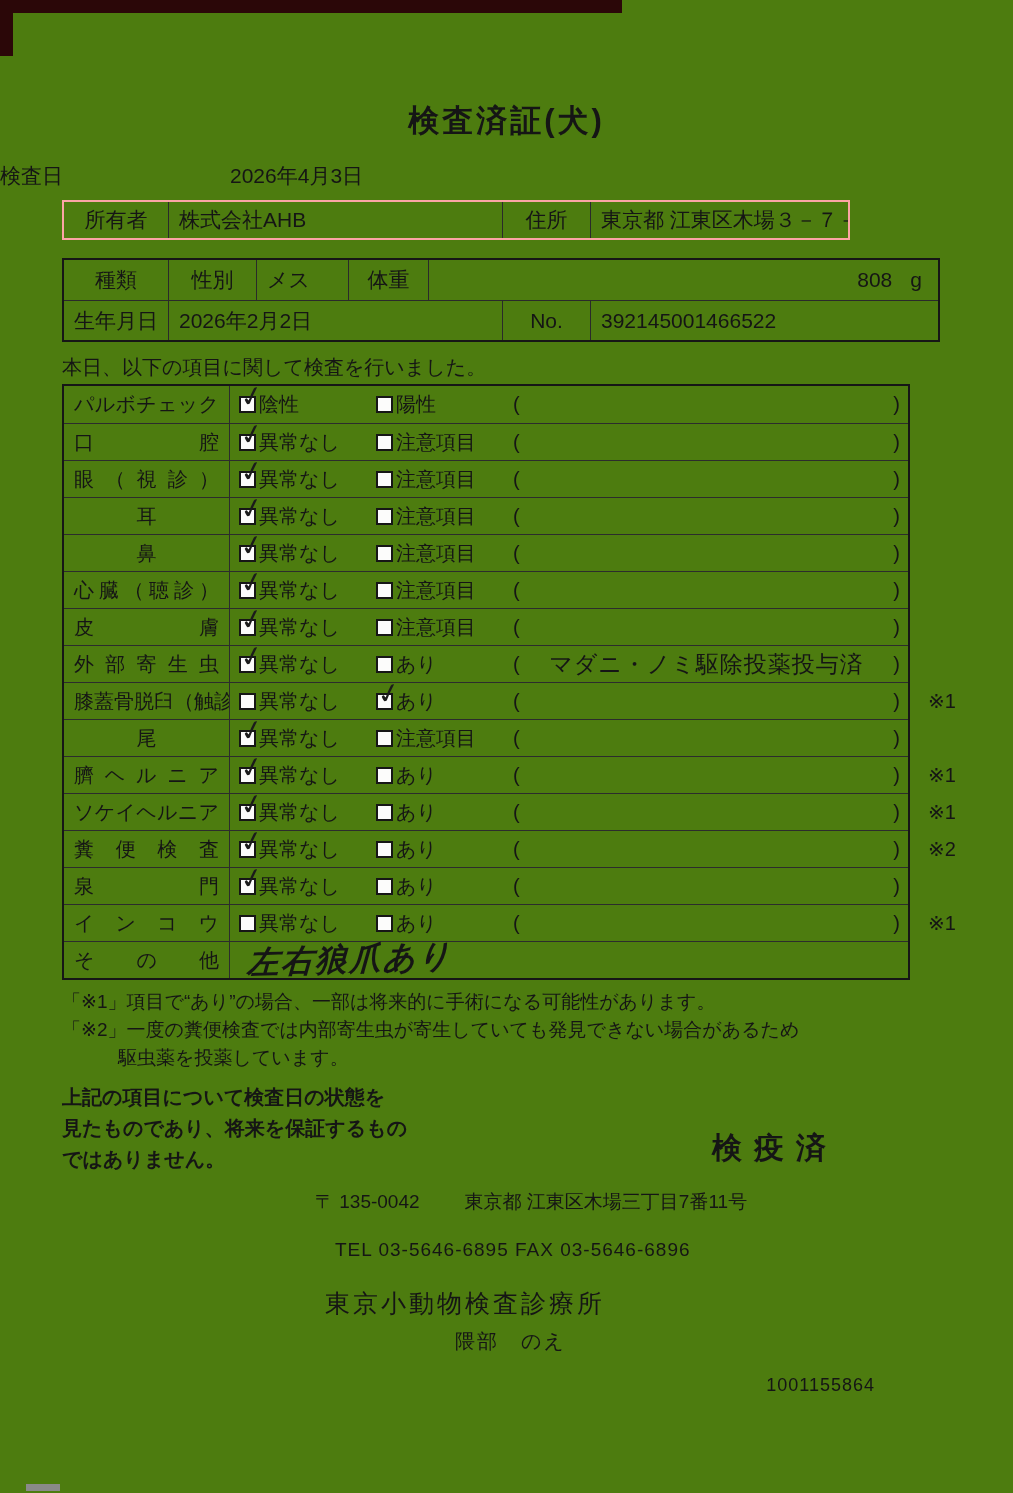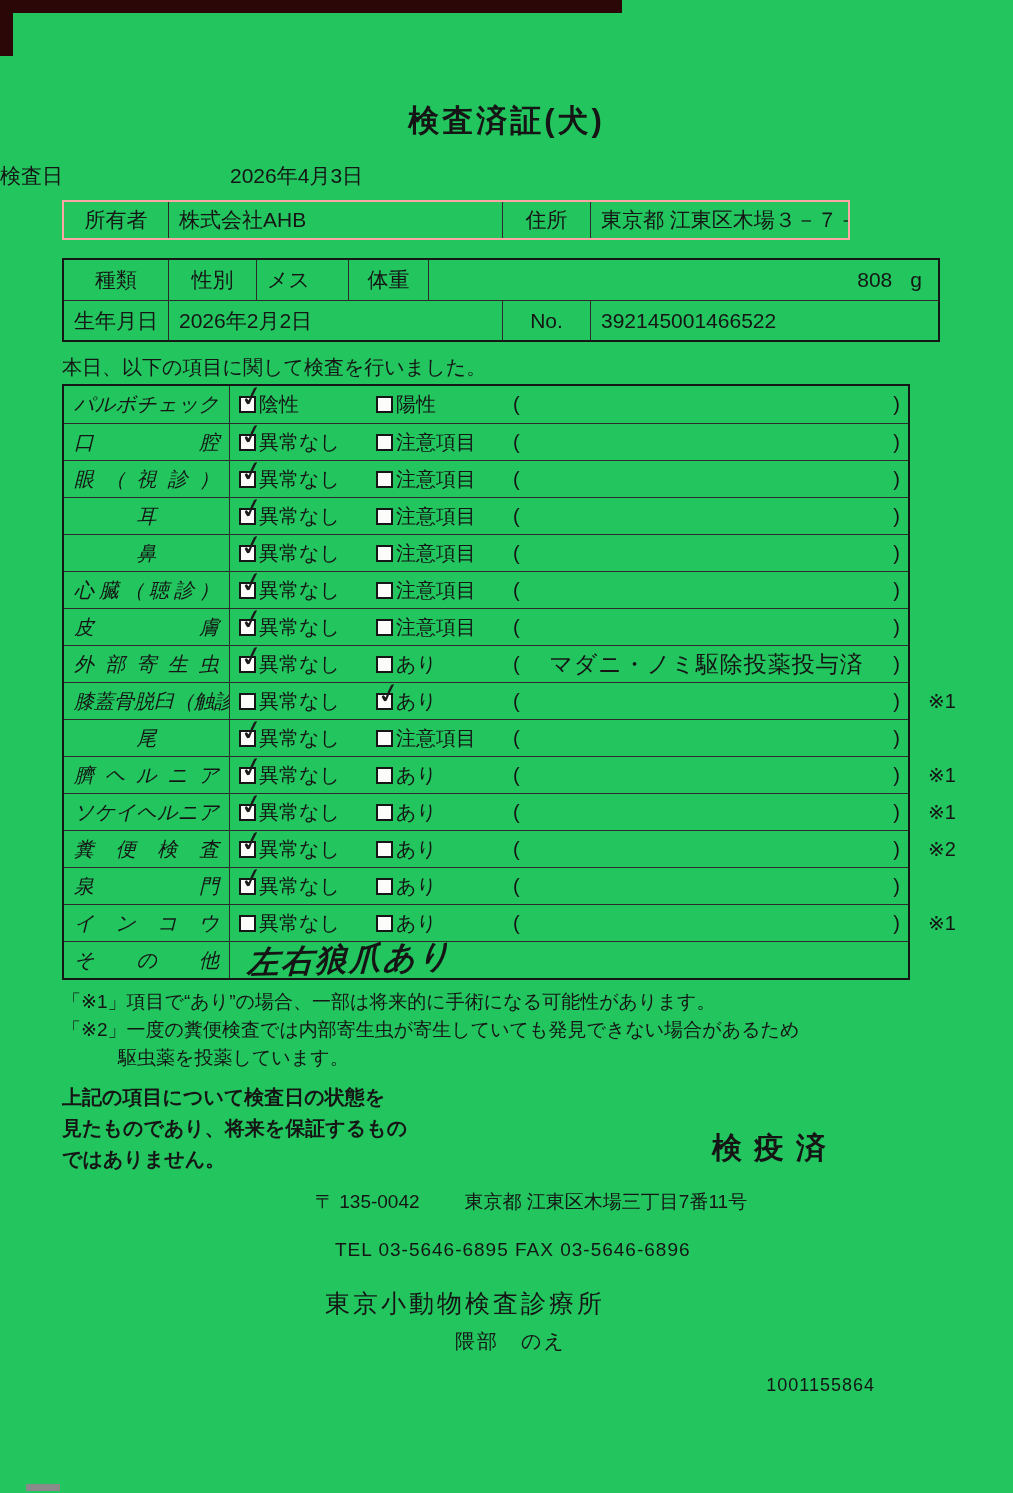--- a/index.html
+++ b/index.html
@@ -1,18 +1,18 @@
 <!DOCTYPE html>
 <html><head>
 <meta charset="utf-8">
 <style>
   * { margin:0; padding:0; box-sizing:border-box; }
   html,body { background:#e9e9e9; }
   body { font-family:"Liberation Sans","DejaVu Sans",sans-serif; color:#151515; }
-  .page { position:relative; width:1013px; height:1493px; background:#22c55e; margin:0 auto; overflow:hidden; }
+  .page { position:relative; width:1013px; height:1493px; background:#4d7c0f; margin:0 auto; overflow:hidden; }
 
   
   .artifact { position:absolute; background:#2b0708; }
   .artifact-top { left:0; top:0; width:622px; height:13px; }
   .artifact-left { left:0; top:0; width:13px; height:56px; }
   .artifact-bottom { left:26px; bottom:2px; width:34px; height:7px; background:#8a8a8a; }
 
   .title { padding-top:100px; text-align:center; font-size:31px; font-weight:bold; letter-spacing:3px; }
 
   .date-row { display:flex; justify-content:flex-start; align-items:baseline; gap:167px; margin:20px 41px 0 0; font-size:21px; height:30px; }
@@ -31,21 +31,21 @@
   .w92 { width:92px; flex:none; }
   .w80 { width:80px; flex:none; }
   .flex1 { flex:1; }
   .weight-cell { justify-content:flex-end; gap:18px; padding-right:16px; }
 
   .intro { margin:12px 0 0 62px; font-size:20px; height:28px; }
 
   .insp-tbl { width:848px; margin:2px 0 0 62px; border:2px solid #161616; }
   .insp-row { display:flex; height:37px; position:relative; }
   .insp-row + .insp-row { border-top:1px solid #2c2c2c; }
-  .insp-label { width:166px; flex:none; border-right:1px solid #2c2c2c; padding:0 10px; font-size:20px; line-height:36px; text-align:justify; text-align-last:justify; white-space:nowrap; overflow:hidden;font-style:italic; }
+  .insp-label { width:166px; flex:none; border-right:1px solid #2c2c2c; padding:0 10px; font-size:20px; line-height:36px; text-align:justify; text-align-last:justify; white-space:nowrap; overflow:hidden; }
   .insp-label.center { text-align:center; text-align-last:center; }
   .insp-body { flex:1; display:flex; align-items:center; padding-left:9px; min-width:0; }
   .opt { display:flex; align-items:center; width:137px; flex:none; gap:3px; }
   .cb { width:17px; height:17px; border:2px solid #161616; position:relative; flex:none; background:#fcfcfb; }
   .check { position:absolute; left:-1px; top:-15px; font-size:28px; line-height:1; font-weight:bold; transform:rotate(-12deg); color:#1b1b1b; }
   .opt-label { font-size:20px; white-space:nowrap; }
   .note { flex:1; display:flex; align-items:center; font-size:20px; padding-right:8px; min-width:0; }
   .paren { flex:none; }
   .note-content { flex:1; text-align:center; font-size:23px; letter-spacing:1px; white-space:nowrap; overflow:hidden; }
   .marker { position:absolute; right:-48px; top:50%; transform:translateY(-50%); font-size:20px; white-space:nowrap; }

